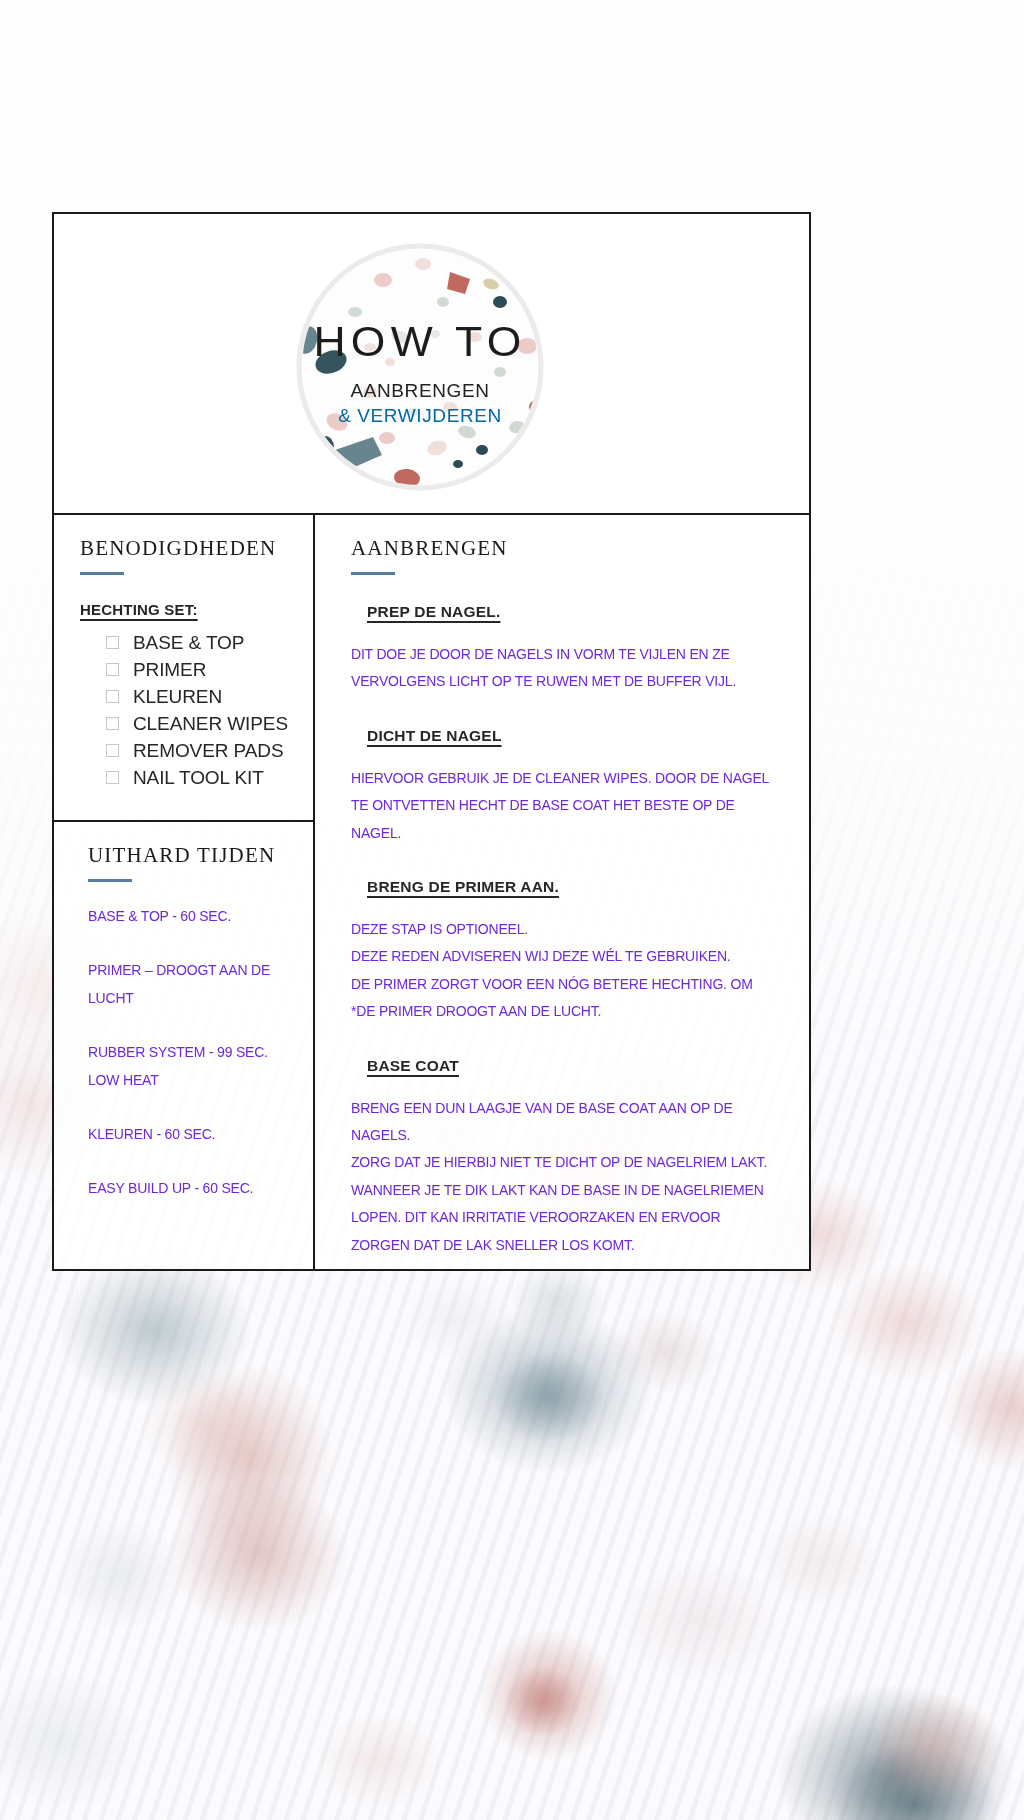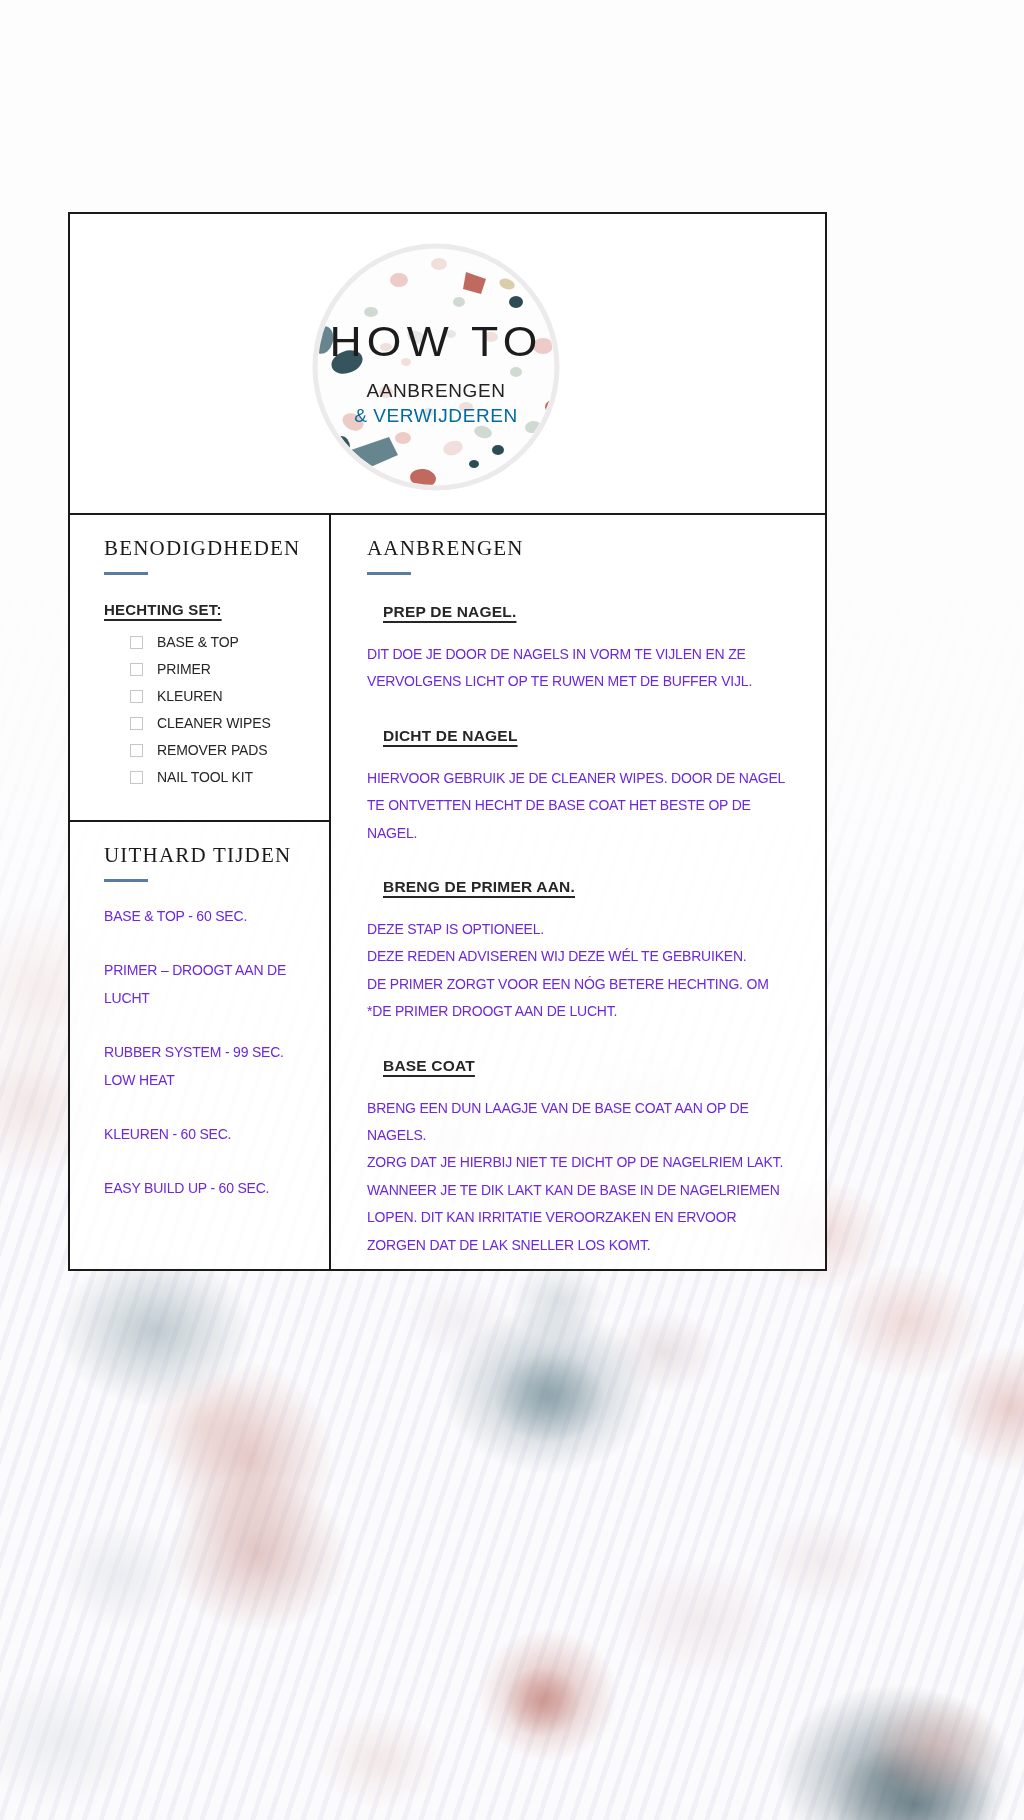--- a/index.html
+++ b/index.html
@@ -34,48 +34,48 @@
       radial-gradient(120px 100px at 60px 1740px, rgba(221,226,232,.5), rgba(221,226,232,0) 70%),
       radial-gradient(120px 90px at 585px 1175px, rgba(232,185,179,.45), rgba(232,185,179,0) 70%),
       radial-gradient(100px 80px at 820px 1235px, rgba(223,174,168,.4), rgba(223,174,168,0) 70%),
       radial-gradient(90px 70px at 640px 1105px, rgba(234,208,197,.35), rgba(234,208,197,0) 70%),
       radial-gradient(70px 60px at 450px 1140px, rgba(237,220,217,.35), rgba(237,220,217,0) 70%),
       radial-gradient(80px 60px at 460px 1320px, rgba(229,224,230,.4), rgba(229,224,230,0) 70%),
       repeating-linear-gradient(108deg, rgba(216,216,232,.28) 0 5px, rgba(255,255,255,0) 5px 16px);
   }
 
   
-  .sheet{position:absolute;left:68px;top:212px;width:755px;height:1055px;
+  .sheet{position:absolute;left:52px;top:212px;width:755px;height:1055px;
     border:2px solid var(--border-color,#1a1a1a);
     background:rgba(255,255,255,.85);
     display:flex;flex-direction:column;}
   .logo-area{height:299px;border-bottom:2px solid var(--border-color,#1a1a1a);position:relative;flex:none;}
   .logo-circle{position:absolute;left:241px;top:28px;width:250px;height:250px;}
   .logo-circle svg{position:absolute;inset:0;}
   .logo-title{position:absolute;left:0;right:0;top:76px;text-align:center;
     font-size:42px;font-weight:200;letter-spacing:5px;color:#1c1c1c;transform:scaleX(1.06);}
   .logo-sub{position:absolute;left:0;right:0;top:138px;text-align:center;
     font-size:19px;letter-spacing:.6px;color:#222;}
   .logo-sub2{position:absolute;left:0;right:0;top:163px;text-align:center;
     font-size:19px;letter-spacing:.6px;color:#0369a1;}
 
   .cols{flex:1;display:flex;min-height:0;}
   .left-col{width:259px;flex:none;border-right:2px solid var(--border-color,#1a1a1a);display:flex;flex-direction:column;}
-  .left-top{height:307px;box-sizing:border-box;border-bottom:2px solid var(--border-color,#1a1a1a);padding:20px 14px 0 34px;}
+  .left-top{height:307px;box-sizing:border-box;border-bottom:2px solid var(--border-color,#1a1a1a);padding:20px 14px 0 26px;}
   .left-bottom{flex:1;padding:20px 14px 0 34px;}
   .right-col{flex:1;padding:20px 18px 0 36px;}
 
   h2.sec-title{margin:0;font-family:"Liberation Serif",serif;font-weight:400;
     font-size:21px;letter-spacing:1.2px;color:#1a1a1a;line-height:26px;}
   .accent{width:44px;height:3px;background:var(--accent-underline,#5b7ca1);margin-top:11px;}
 
   .list-title{margin:25px 0 0 0;font-size:15px;font-weight:700;letter-spacing:.2px;
     text-decoration:underline;text-decoration-thickness:1.5px;text-underline-offset:4px;line-height:20px;}
   ul.checklist{list-style:none;margin:9px 0 0 0;padding:0 0 0 26px;}
-  ul.checklist li{line-height:27px;font-size:14px;letter-spacing:-0.1px;display:flex;align-items:center;}
+  ul.checklist li{line-height:27px;font-size:19px;letter-spacing:-0.1px;display:flex;align-items:center;}
   .cb{display:inline-block;width:11px;height:11px;border:1.5px solid var(--checkbox-border,#c6c6c6);
     margin-right:14px;flex:none;background:#fff;}
 
   .uithard-entries{margin-top:21px;}
   .uithard-entries .entry{margin:0 0 27px 0;}
   .line{white-space:nowrap;line-height:27.4px;font-size:14px;letter-spacing:-0.2px;color:#6d28d9;}
 
   .rsec{margin-top:26px;}
   .rsec:first-of-type{margin-top:23px;}
   .rsec h3{margin:16px;font-size:15.5px;font-weight:700;letter-spacing:.2px;line-height:27px;

